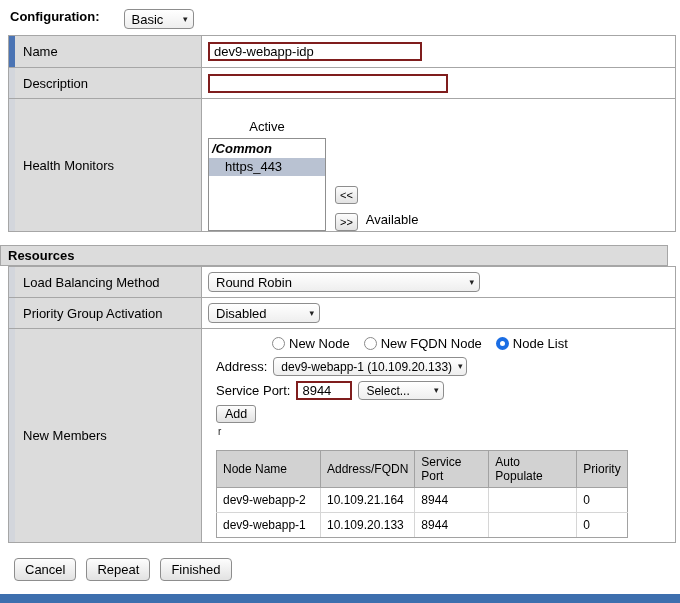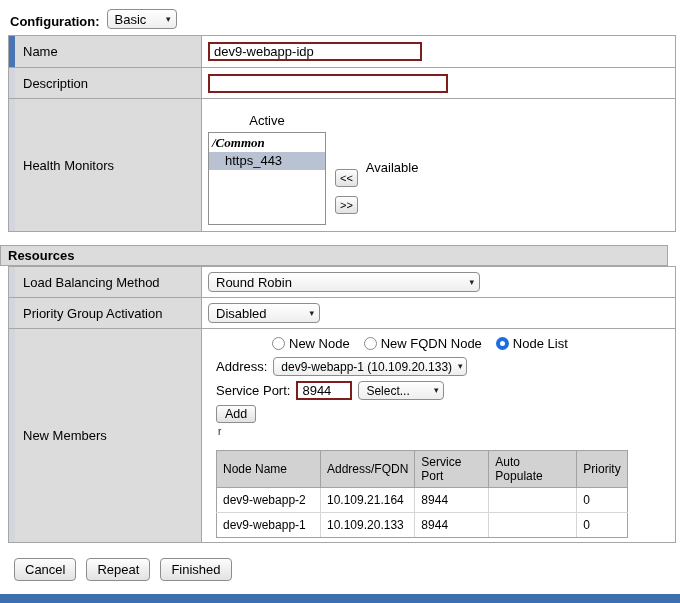--- a/index.html
+++ b/index.html
@@ -1,20 +1,20 @@
 <!DOCTYPE html>
 <html style="--accent-blue: #4b74b4; --footer-bar: #3d6fae; --selected-item-bg: #b9c2d2;"><head>
 <meta charset="utf-8">
 <style>
   * { margin:0; padding:0; box-sizing:border-box; }
   html,body { width:680px; height:603px; }
   body { font-family:"Liberation Sans","DejaVu Sans",sans-serif; font-size:13px; color:#000; background:#fff; }
   .page { position:relative; width:680px; height:603px; overflow:hidden; background:#fff; }
 
-  .config-row { position:absolute; top:9px; left:10px; display:flex; align-items:flex-end; gap:7px; }
+  .config-row { position:absolute; top:9px; left:10px; display:flex; align-items:flex-start; gap:24px; }
   .config-row .lbl { font-weight:bold; }
 
   .select { display:inline-flex; align-items:center; justify-content:space-between; gap:6px;
             height:20px; padding:0 5px 0 7px; border:1px solid #8d8d8d; border-radius:4px;
             background:linear-gradient(#ffffff,#eeeeee); font-size:13px; cursor:default; white-space:nowrap; }
   .select .chev { font-size:9px; color:#222; line-height:1; }
 
   .ftable { position:absolute; left:8px; width:668px; border:1px solid #a6a6a6; background:#fff; }
   .t-general { top:35px; }
   .t-resources { top:266px; }
@@ -24,27 +24,27 @@
   .strip { width:6px; background:#d3d6dc; flex:none; }
   .strip.blue { background:var(--accent-blue,#4b74b4); }
   .flabel { width:187px; flex:none; background:#dcdcdc; border-right:1px solid #a6a6a6;
             display:flex; align-items:center; padding-left:8px; }
   .fcontent { flex:1; background:#fff; display:flex; align-items:center; padding-left:6px; }
 
   input.text { height:19px; border:2px solid #7f1d1d; padding:0 4px;
                font:13px "Liberation Sans","DejaVu Sans",sans-serif; background:#fff; }
 
   
-  .hm-content { align-items:center; padding-top:8px; }
+  .hm-content { align-items:flex-end; padding-top:8px; }
   .hm-col { display:flex; flex-direction:column; }
   .hm-title { text-align:center; height:19px; }
   .listbox { border:1px solid #8f8f8f; background:#fff; height:93px; overflow:hidden; position:relative; }
   .lb-active { width:118px; }
   .lb-avail { width:206px; }
-  .lb-group { font-weight:bold; font-style:italic; padding:1px 2px 0 3px; line-height:18px;font-family:Liberation Serif, serif; }
+  .lb-group { font-weight:bold; font-style:italic; padding:1px 2px 0 3px; line-height:18px; }
   .lb-item { line-height:18px; padding-left:16px; }
   .lb-avail .lb-item { padding-left:8px; }
   .lb-item.selected { background:var(--selected-item-bg,#b9c2d2); }
   .hm-btns { display:flex; flex-direction:column; gap:9px; margin:45px 8px 0 9px; }
 
   .btn { font:11px "Liberation Sans","DejaVu Sans",sans-serif; color:#000; border:1px solid #8d8d8d;
          border-radius:3px; background:linear-gradient(#fdfdfd,#e2e2e2); padding:2px 4px; cursor:default; }
   .btn.form { font-size:12.5px; padding:1px 8px; }
   .btn.big { font-size:13px; padding:3px 10px; border-radius:4px; }
 

